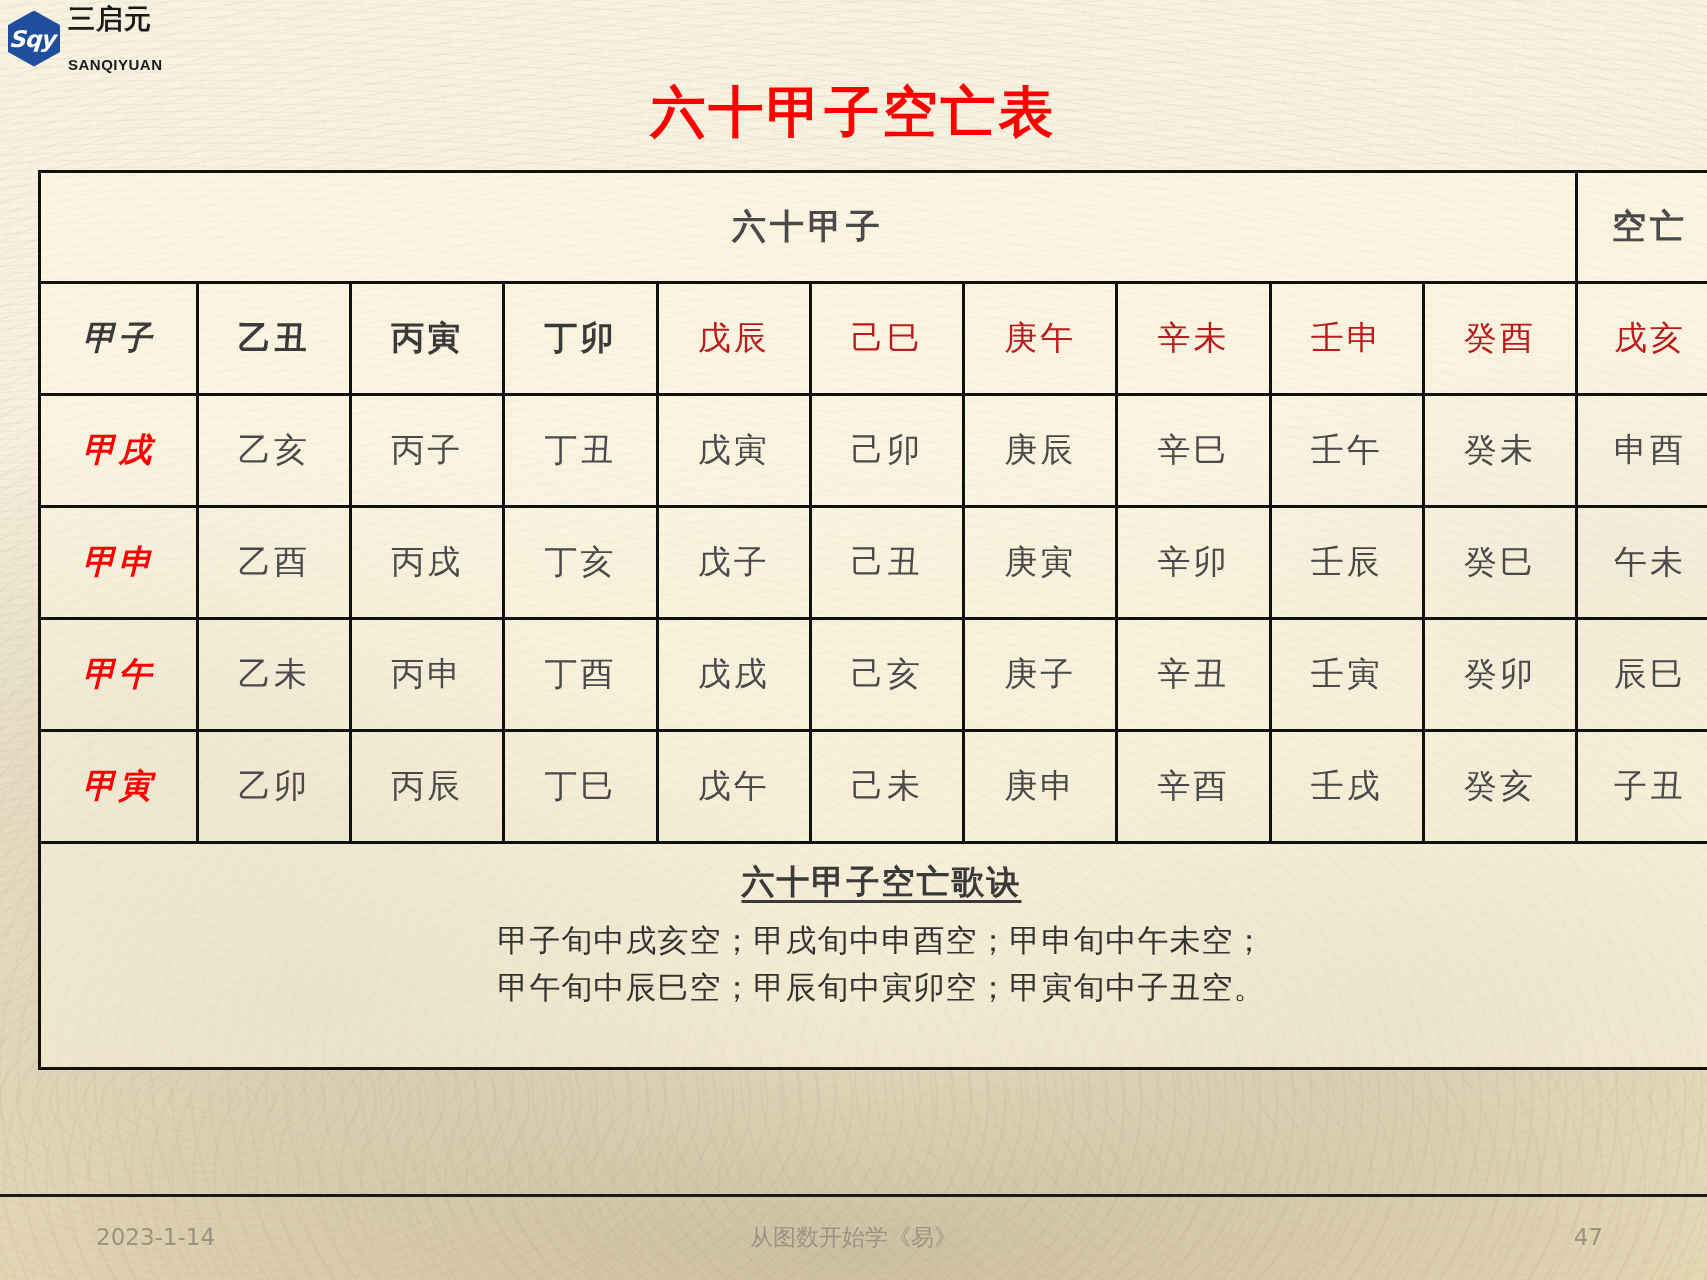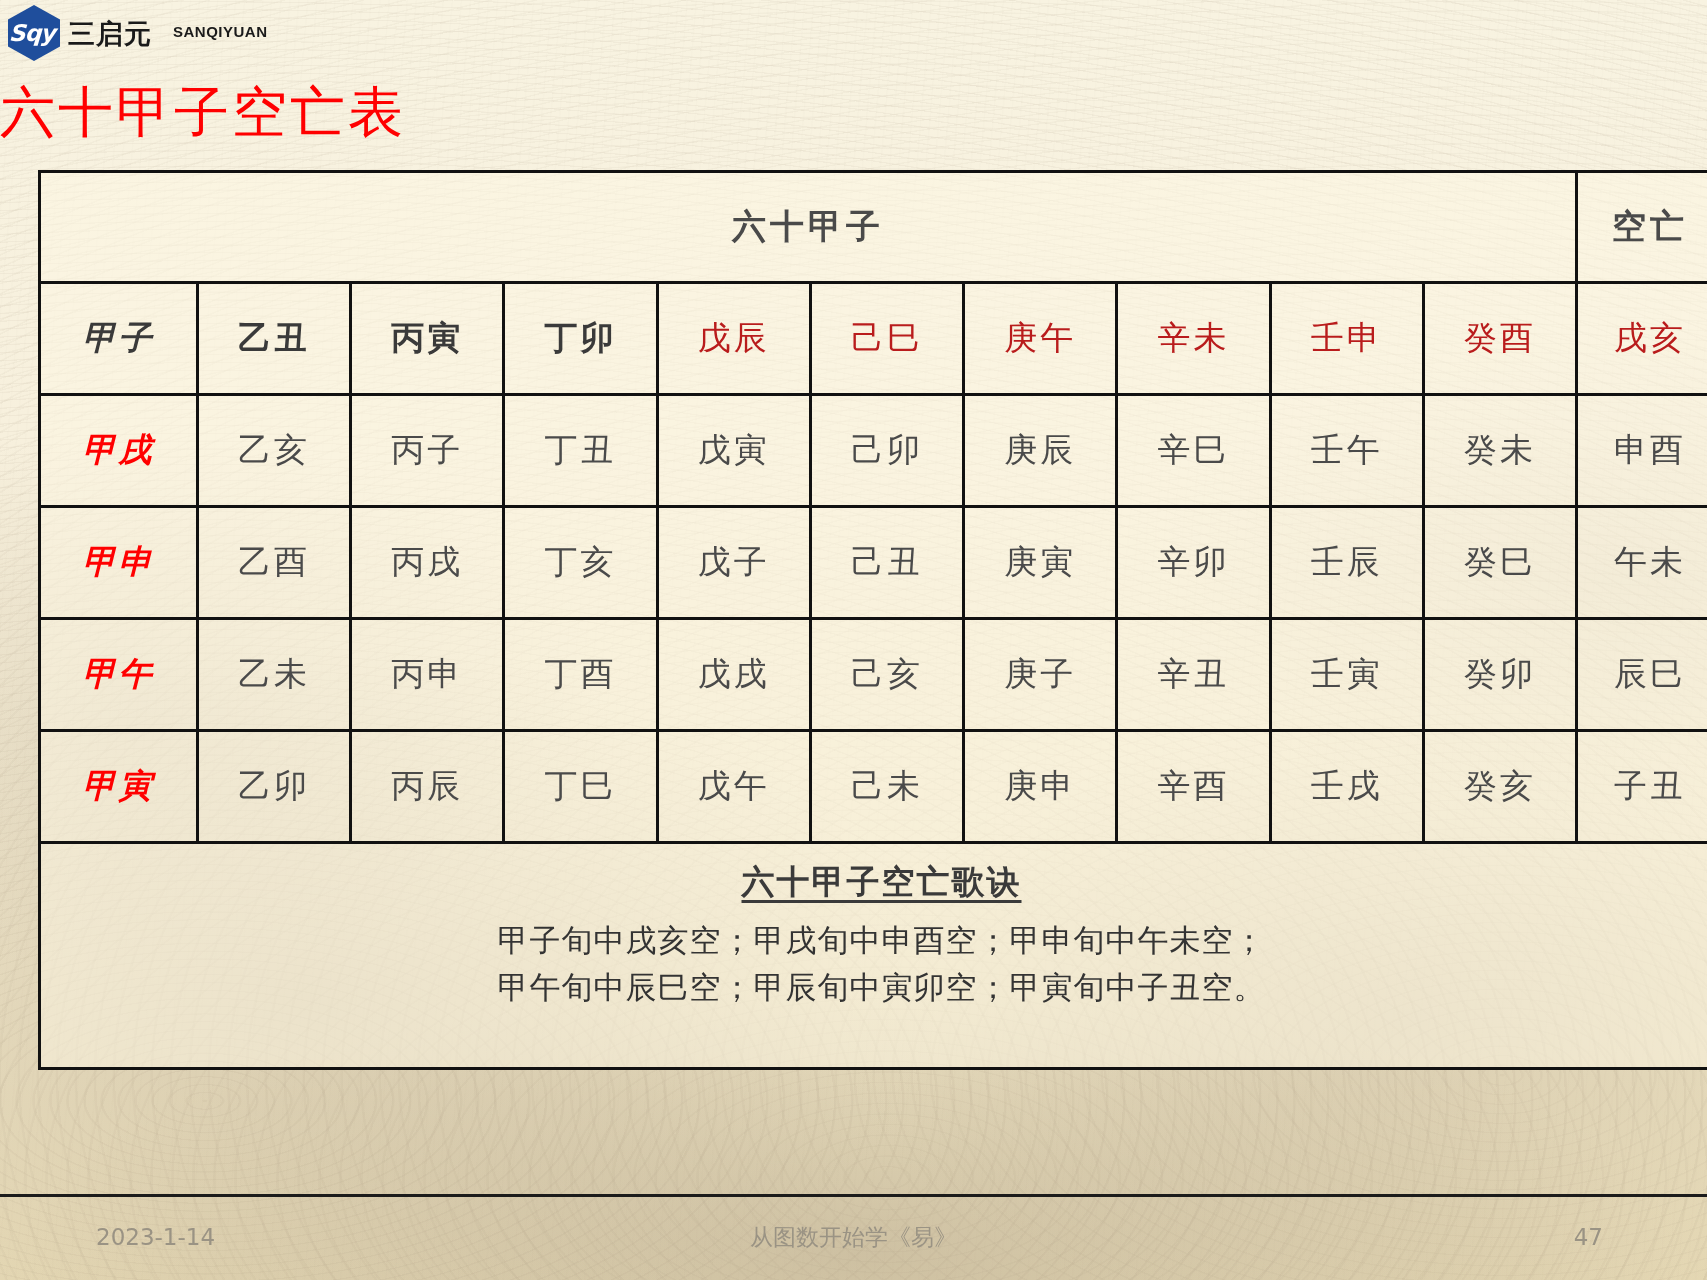--- a/index.html
+++ b/index.html
@@ -50,36 +50,36 @@
   .logo-hex span {
     color: #fff; font-style: italic; font-weight: bold;
     font-size: 23px; letter-spacing: -1px;
     font-family: "DejaVu Sans", sans-serif;
     transform: skewX(-6deg);
   }
   .logo-reg {
     position: absolute; right: -9px; top: -2px;
     font-size: 9px; color: #333;
   }
-  .logo-text { display: flex; line-height: 1; gap: 21px; }
+  .logo-text { display: flex; flex-direction: column; line-height: 1; gap: 21px; }
   .logo-cn {
     font-size: 27px; font-weight: bold; color: #1a1a1a;
     letter-spacing: 1px; font-family: "DejaVu Sans", sans-serif;
   }
   .logo-en {
     font-size: 15px; font-weight: bold; color: #1a1a1a;
     letter-spacing: .5px; margin-top: 4px;
     font-family: "Liberation Sans", sans-serif;
   }
 
   
   #title {
     position: absolute; left: 0; right: 0; top: 76px;
-    text-align: left;
-    font-size: 55px; font-weight: normal;
+    text-align: center;
+    font-size: 55px; font-weight: bold;
     color: #ff0000;
     letter-spacing: 3px;
     font-family: "DejaVu Sans", sans-serif;
     z-index: 4;
   }
 
   
   #tablewrap {
     position: absolute; left: 10px; top: 170px; width: 1687px;
     z-index: 3;

